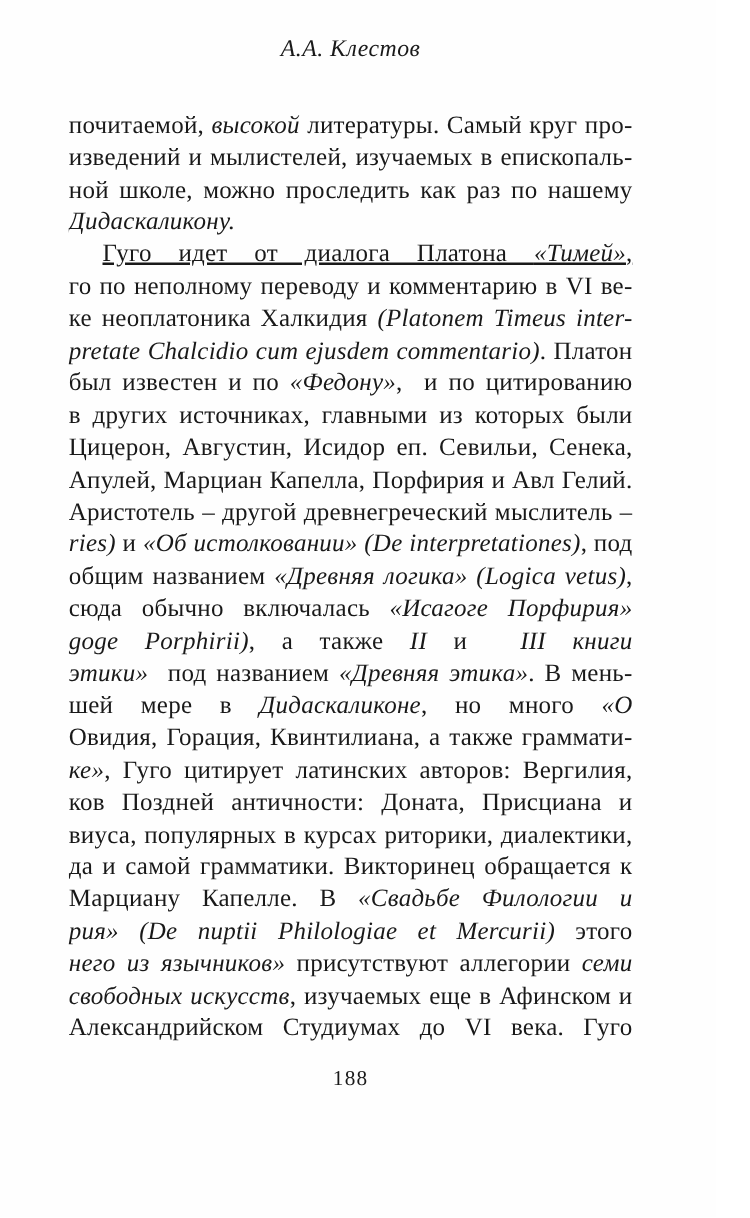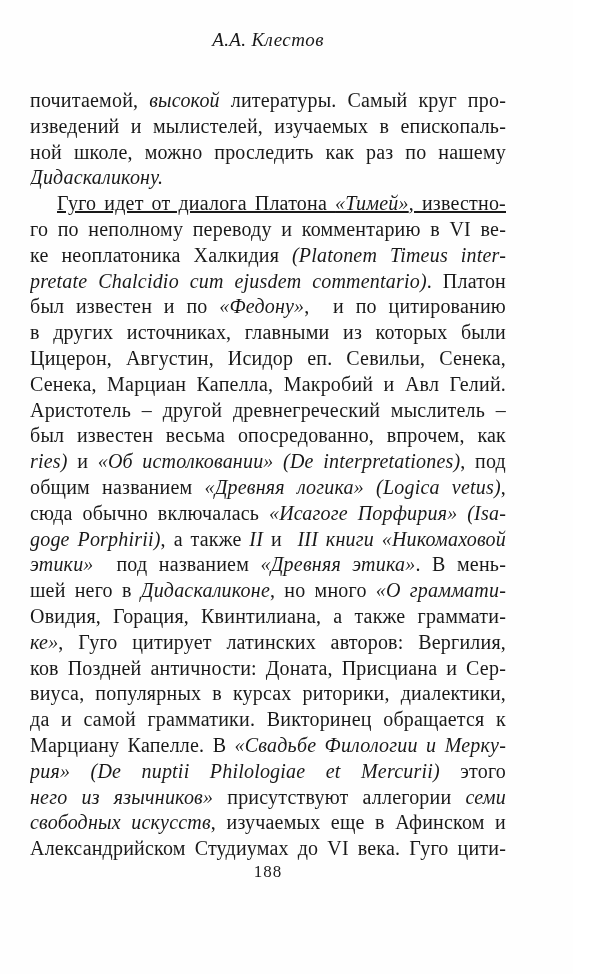--- a/index.html
+++ b/index.html
@@ -8,21 +8,21 @@
     background: #ffffff;
   }
   .page {
     position: relative;
     width: 573px;
     height: 974px;
     background: #fefefe;
     color: #191919;
     font-family: "Liberation Serif", "DejaVu Serif", serif;
     box-sizing: border-box;
-    padding: 28px 67px 0 30px;
+    padding: 28px 67px 0 55px;
     overflow: hidden;
   }
   .running-head {
     text-align: center;
     font-style: italic;
     font-size: 19px;
     line-height: 24px;
     margin-bottom: 36px;
     letter-spacing: 0.4px;
   }
@@ -44,20 +44,21 @@
   .line.indent {
     padding-left: 27px;
     text-decoration: underline;
   }
   .line em {
     font-style: italic;
   }
   .folio {
     text-align: center;
     font-size: 17px;
+    margin-top: 17px;
     letter-spacing: 1px;
   }
 </style>
 </head>
 <body>
 
 <div class="page">
   <div class="running-head">А.А. Клестов</div>
 
   <div class="body-text">
@@ -65,29 +66,28 @@
       <div class="line just"><span>изведений и мылистелей, изучаемых в епископаль-</span></div>
       <div class="line just"><span>ной школе, можно проследить как раз по нашему</span></div>
       <div class="line"><em>Дидаскаликону.</em></div>
       <div class="line indent just"><span>Гуго идет от диалога Платона </span><em>«Тимей»</em><span>, известно-</span></div>
       <div class="line just"><span>го по неполному переводу и комментарию в VI ве-</span></div>
       <div class="line just"><span>ке неоплатоника Халкидия </span><em>(Platonem Timeus inter-</em></div>
       <div class="line just"><em>pretate Chalcidio cum ejusdem commentario)</em><span>. Платон</span></div>
       <div class="line just"><span>был известен и по </span><em>«Федону»</em><span>,&nbsp; и по цитированию</span></div>
       <div class="line just"><span>в других источниках, главными из которых были</span></div>
       <div class="line just"><span>Цицерон, Августин, Исидор еп. Севильи, Сенека,</span></div>
-      <div class="line just"><span>Сенека, Марциан Капелла, Макробий и Авл Гелий.</span></div>
+      <div class="line just"><span>Апулей, Марциан Капелла, Порфирия и Авл Гелий.</span></div>
       <div class="line just"><span>Аристотель – другой древнегреческий мыслитель –</span></div>
-      <div class="line just"><span>был известен весьма опосредованно, впрочем, как</span></div>
       <div class="line just"><em>ries)</em><span> и </span><em>«Об истолковании» (De interpretationes)</em><span>, под</span></div>
       <div class="line just"><span>общим названием </span><em>«Древняя логика» (Logica vetus)</em><span>,</span></div>
       <div class="line just"><span>сюда обычно включалась </span><em>«Исагоге Порфирия» (Isa-</em></div>
       <div class="line just"><em>goge Porphirii)</em><span>, а также </span><em>II</em><span> и&nbsp; </span><em>III книги «Никомаховой</em></div>
       <div class="line just"><em>этики»</em><span>&nbsp; под названием </span><em>«Древняя этика»</em><span>. В мень-</span></div>
-      <div class="line just"><span>шей него в </span><em>Дидаскаликоне</em><span>, но много </span><em>«О граммати-</em></div>
+      <div class="line just"><span>шей мере в </span><em>Дидаскаликоне</em><span>, но много </span><em>«О граммати-</em></div>
       <div class="line just"><span>Овидия, Горация, Квинтилиана, а также граммати-</span></div>
       <div class="line just"><em>ке»</em><span>, Гуго цитирует латинских авторов: Вергилия,</span></div>
       <div class="line just"><span>ков Поздней античности: Доната, Присциана и Сер-</span></div>
       <div class="line just"><span>виуса, популярных в курсах риторики, диалектики,</span></div>
       <div class="line just"><span>да и самой грамматики. Викторинец обращается к</span></div>
       <div class="line just"><span>Марциану Капелле. В </span><em>«Свадьбе Филологии и Мерку-</em></div>
       <div class="line just"><em>рия» (De nuptii Philologiae et Mercurii)</em><span> этого </span></div>
       <div class="line just"><em>него из язычников»</em><span> присутствуют аллегории </span><em>семи</em></div>
       <div class="line just"><em>свободных искусств</em><span>, изучаемых еще в Афинском и</span></div>
       <div class="line just"><span>Александрийском Студиумах до VI века. Гуго цити-</span></div>

